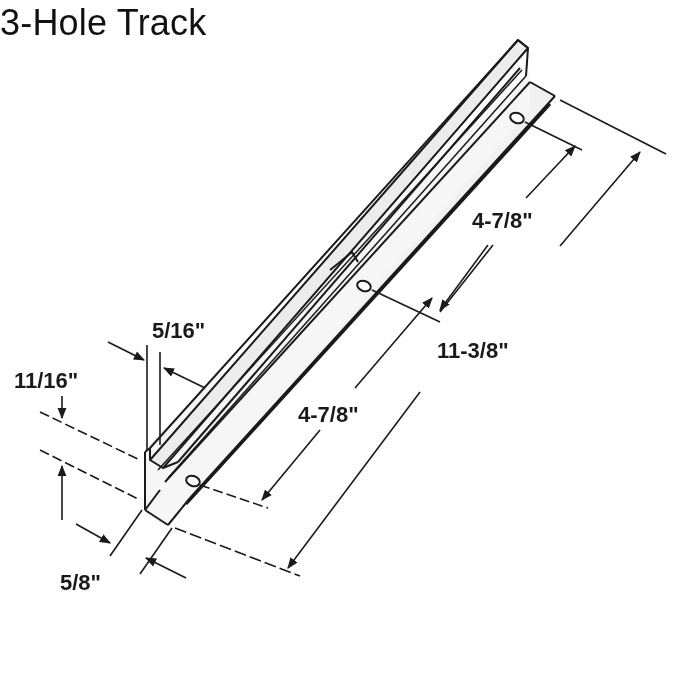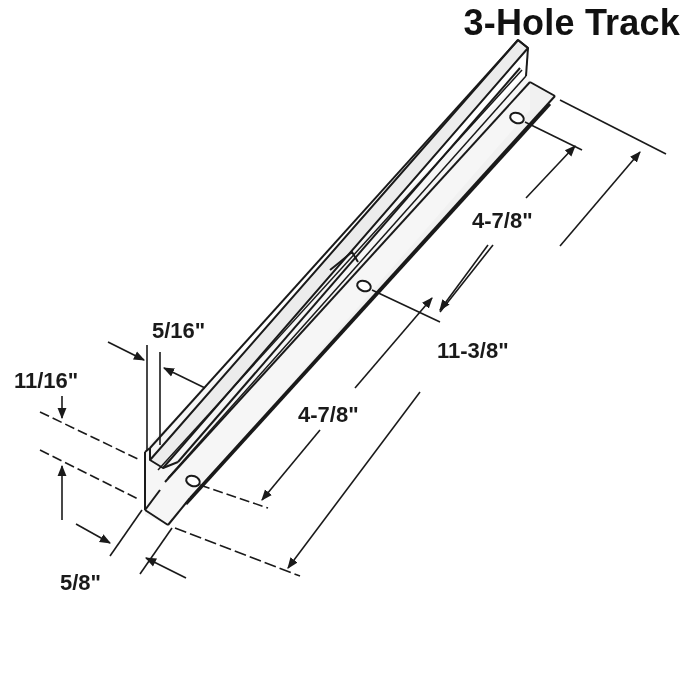--- a/index.html
+++ b/index.html
@@ -1,17 +1,17 @@
 <!DOCTYPE html>
 <html><head>
 <meta charset="utf-8">
 <style>
   html, body { margin:0; padding:0; background:#ffffff; }
   body { width:700px; height:700px; position:relative; overflow:hidden; font-family:"Liberation Sans", sans-serif; }
-  .title { position:absolute; left:0; top:2px; width:680px; text-align:right; font-size:36px; color:#111; letter-spacing:0.2px;font-weight:bold; }
+  .title { position:absolute; left:0; top:2px; width:680px; text-align:left; font-size:36px; color:#111; letter-spacing:0.2px; }
   svg { position:absolute; left:0; top:0; }
   .dim { font-family:"Liberation Sans", sans-serif; font-weight:bold; font-size:22px; fill:#1a1a1a; }
 </style>
 </head>
 <body>
 
 <div class="title">3-Hole Track</div>
 
 <svg width="700" height="700" viewBox="0 0 700 700">
   <defs>

